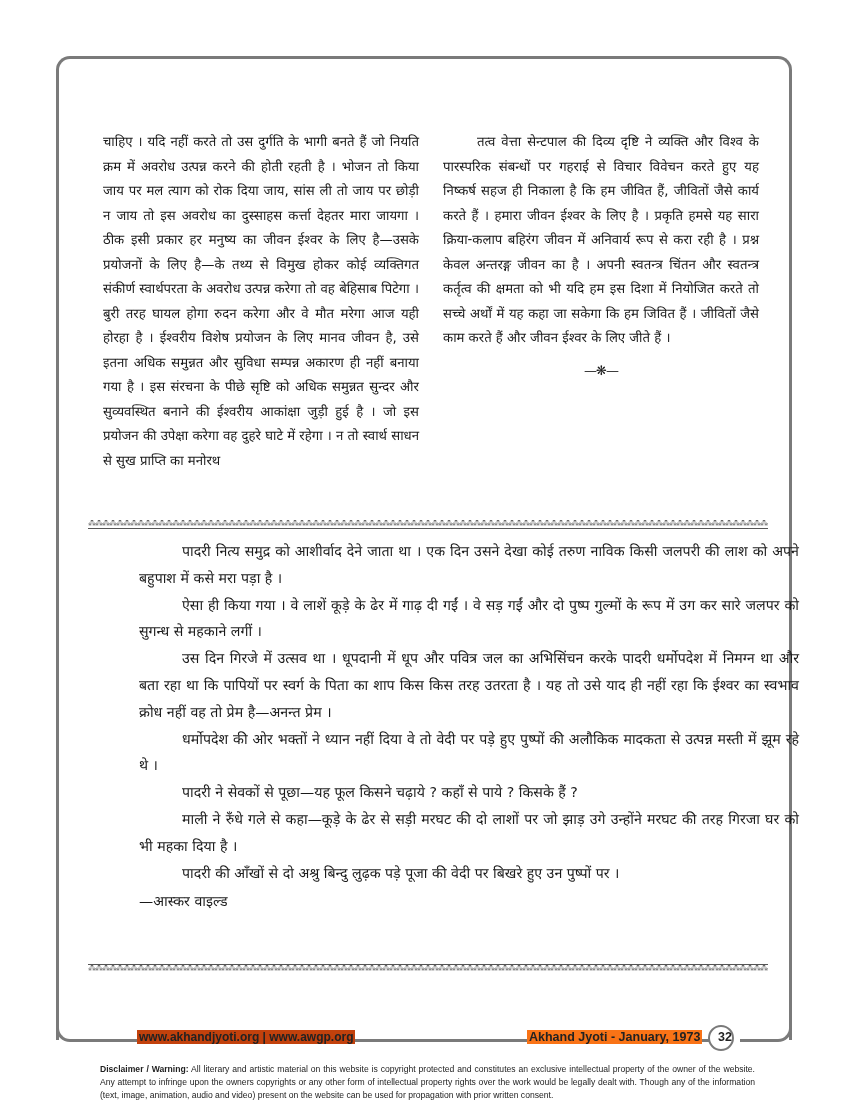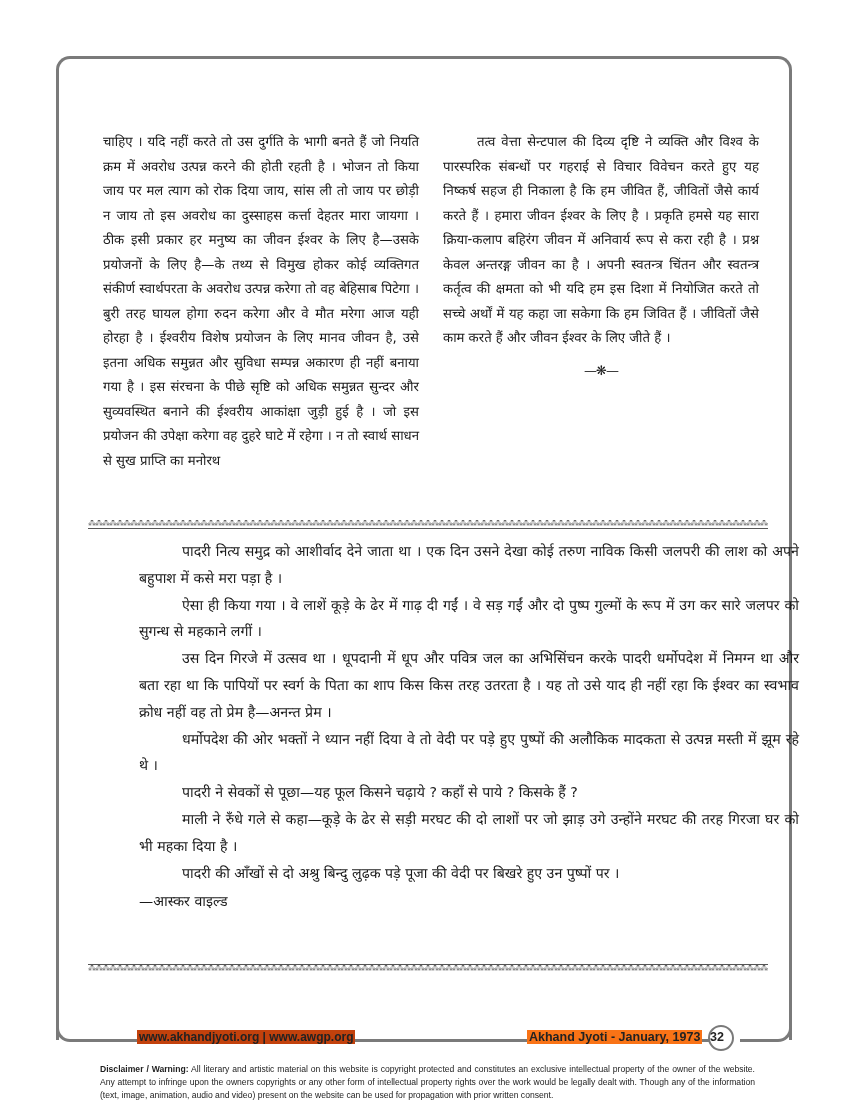--- a/index.html
+++ b/index.html
@@ -35,21 +35,21 @@
   .story .pi { text-indent: 43px; }
   .attribution { text-align: right; padding-right: 50px; margin-top: 2px !important; }
 
   .footer-left { position: absolute; left: 118px; top: 1030px; font-family: "Liberation Sans", sans-serif;
                  font-weight: bold; font-size: 12px; color: #222; background: #c2410c; padding: 0 2px; margin-left: 19px; }
   .footer-right { position: absolute; left: 527px; top: 1030px; font-family: "Liberation Sans", sans-serif;
                   font-weight: bold; font-size: 12.5px; color: #222; background: #f97316; padding: 0 2px; }
   .page-badge { position: absolute; left: 708px; top: 1025px; width: 26px; height: 26px; border-radius: 50%;
                 border: 2.5px solid #7a7a7a; background: #fff; box-sizing: border-box;
                 font-family: "Liberation Sans", sans-serif; font-weight: bold; font-size: 12.5px;
-                text-align: left; line-height: 21px; color: #222; }
+                text-align: right; line-height: 21px; color: #222; }
   .disclaimer { position: absolute; left: 100px; top: 1063px; width: 655px;
                 font-family: "Liberation Sans", sans-serif; font-size: 8.6px; line-height: 13px;
                 text-align: justify; color: #222; }
   .disclaimer b { font-weight: bold; }
 </style>
 </head>
 <body>
 
 <div class="frame"></div>
 <div class="frame-bottom-left"></div>

